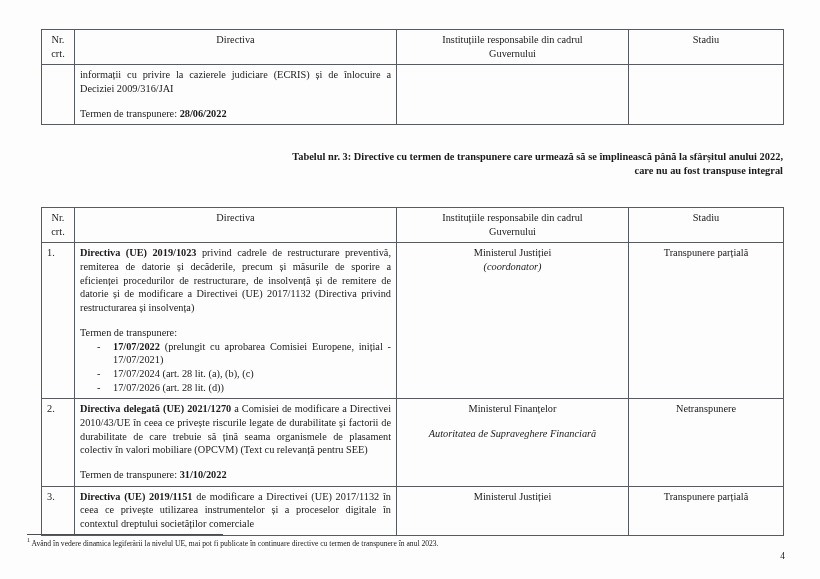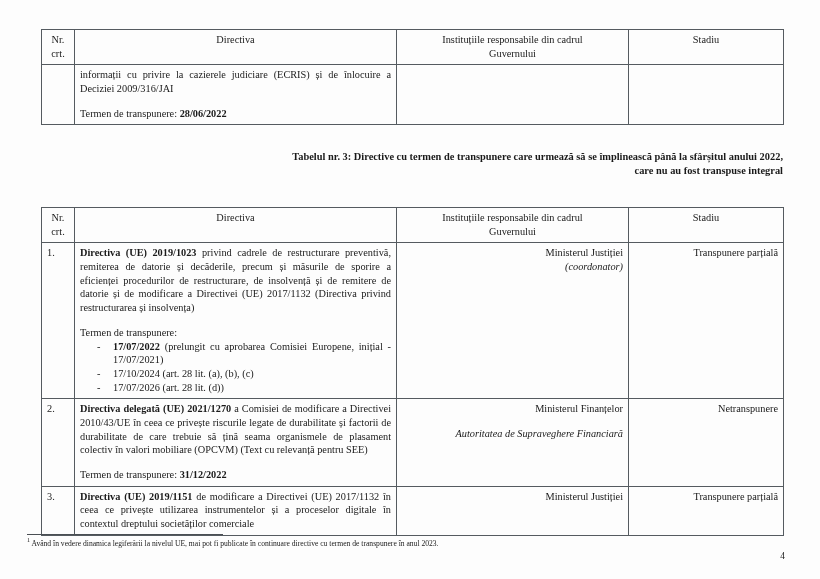--- a/index.html
+++ b/index.html
@@ -50,21 +50,21 @@
     line-height: 1.25;
   }
   
   col.c-nr    { width: 33px; }
   col.c-dir   { width: 322px; }
   col.c-inst  { width: 232px; }
   col.c-stad  { width: 155px; }
 
   td.c-nr-cell { text-align: left; padding-left: 5px; }
   td.dir-cell  { text-align: justify; margin-top: 48px; }
-  td.ctr-cell  { text-align: right; vertical-align: top; padding-top: 5px; }
+  td.ctr-cell  { text-align: center; vertical-align: top; padding-top: 5px; }
 
   .b { font-weight: bold; }
   .i { font-style: italic; }
 
   .spacer-line { display: block; height: 11px; }
 
   ul.dash-list {
     list-style: none;
     margin: 0;
     padding: 0 0 0 17px;
@@ -215,40 +215,40 @@
     <tbody>
 
       <tr>
         <td class="c-nr-cell">1.</td>
         <td class="dir-cell">
           <span class="b">Directiva (UE) 2019/1023</span><span> privind cadrele de restructurare preventivă, remiterea de datorie și decăderile, precum și măsurile de sporire a eficienței procedurilor de restructurare, de insolvență și de remitere de datorie și de modificare a Directivei (UE) 2017/1132 (Directiva privind restructurarea și insolvența)</span>
           <span class="spacer-line"></span>
           <span>Termen de transpunere:</span>
           <ul class="dash-list">
             <li><span class="b">17/07/2022</span><span> (prelungit cu aprobarea Comisiei Europene, inițial -  17/07/2021)</span></li>
-            <li><span>17/10/2024 (art. 28 lit. (a), (b), (c)</span></li>
+            <li><span>17/07/2024 (art. 28 lit. (a), (b), (c)</span></li>
             <li><span>17/07/2026 (art. 28 lit. (d))</span></li>
           </ul>
         </td>
         <td class="ctr-cell">
           <div>Ministerul Justiției</div>
           <div class="i">(coordonator)</div>
         </td>
         <td class="ctr-cell">
           <span>Transpunere parțială</span>
         </td>
       </tr>
 
       <tr>
         <td class="c-nr-cell">2.</td>
         <td class="dir-cell">
           <span class="b">Directiva delegată (UE) 2021/1270</span><span> a Comisiei de modificare a Directivei 2010/43/UE în ceea ce privește riscurile legate de durabilitate și factorii de durabilitate de care trebuie să țină seama organismele de plasament colectiv în valori mobiliare (OPCVM) (Text cu relevanță pentru SEE)</span>
           <span class="spacer-line"></span>
           <span>Termen de transpunere:</span>
-          <span class="b">31/12/2022</span>
+          <span class="b">31/10/2022</span>
         </td>
         <td class="ctr-cell">
           <div>Ministerul Finanțelor</div>
           <div class="spacer-line"></div>
           <div class="i">Autoritatea de Supraveghere Financiară</div>
         </td>
         <td class="ctr-cell">
           <span>Netranspunere</span>
         </td>
       </tr>

